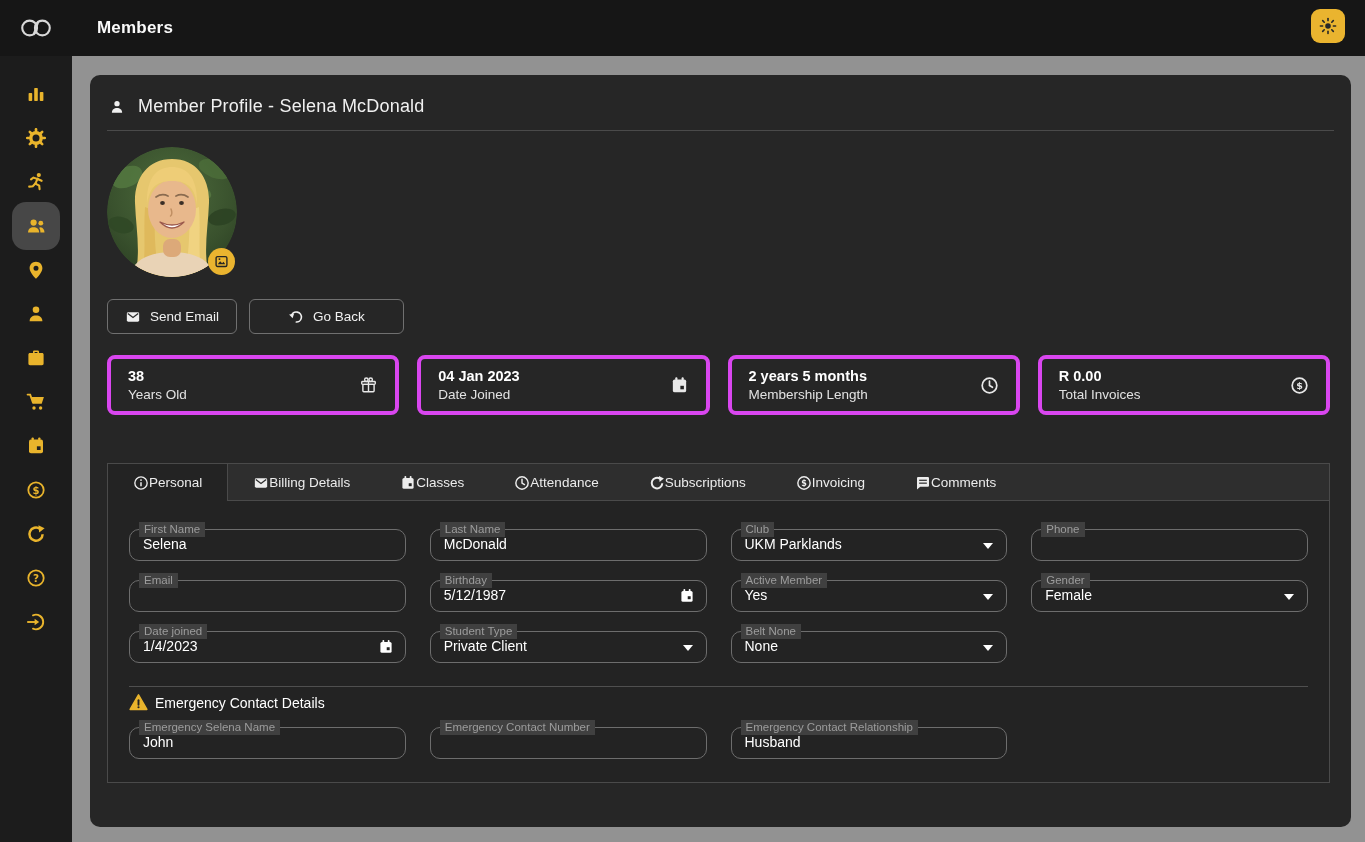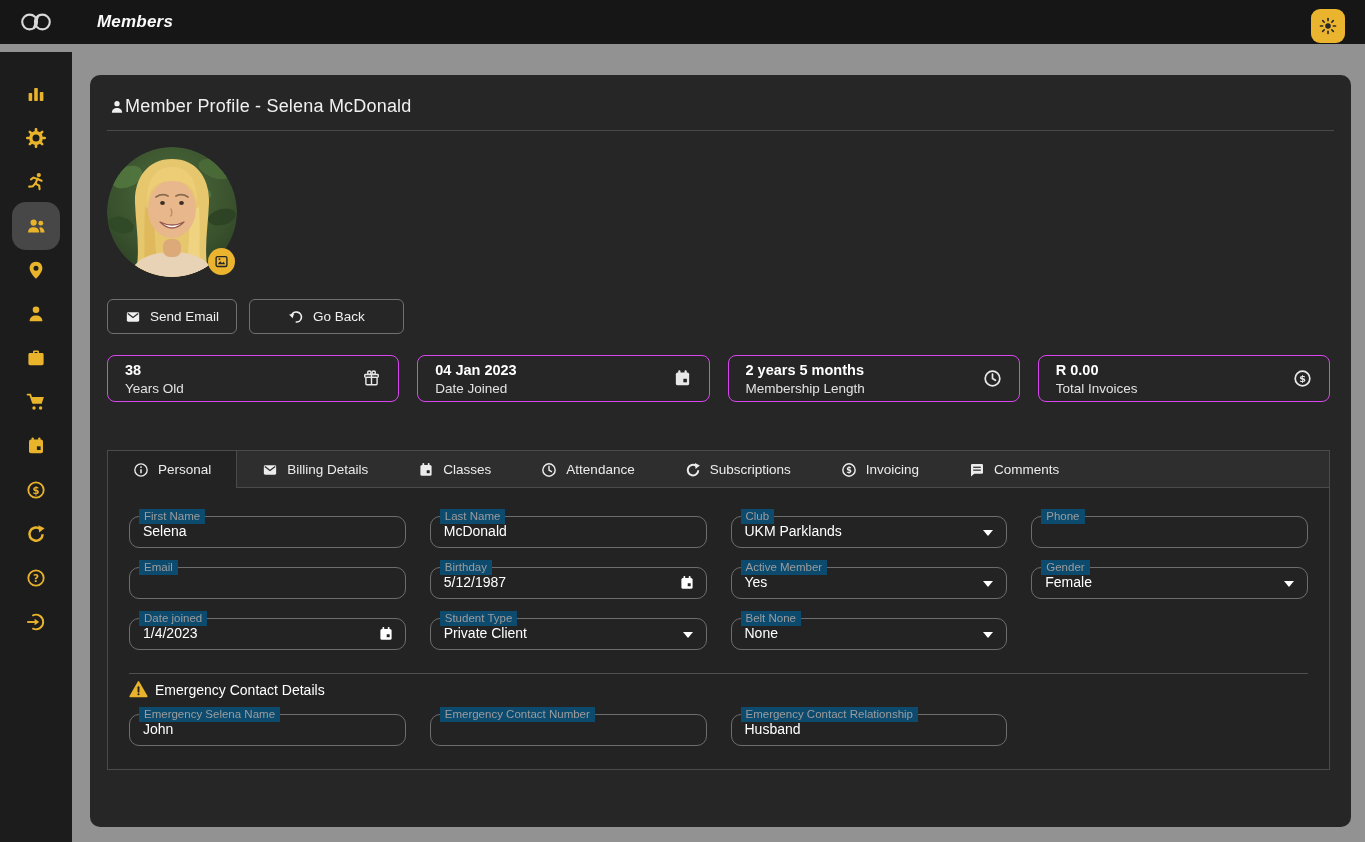--- a/index.html
+++ b/index.html
@@ -5,22 +5,22 @@
   html,body{margin:0;padding:0}
   body{
     width:1365px;height:842px;overflow:hidden;position:relative;
     background:#929292;
     font-family:"Liberation Sans",sans-serif;
     -webkit-font-smoothing:antialiased;
   }
 
   
   .topbar{
-    position:absolute;left:0;top:0;width:1365px;height:44px;
-    background:#161616;display:flex;align-items:center;z-index:5;font-style:italic;
+    position:absolute;left:0;top:0;width:1365px;height:56px;
+    background:#161616;display:flex;align-items:center;z-index:5;
   }
   .logo-box{width:72px;display:flex;justify-content:center;align-items:center}
   .logo-box svg{width:36px;height:24px;color:#d8d8d8}
   .topbar-title{color:#fafafa;font-size:17px;font-weight:bold;margin-left:25px;letter-spacing:.2px}
   .theme-btn{
     position:absolute;right:20px;top:9px;width:34px;height:34px;border-radius:9px;
     background:#eab42f;border:none;display:flex;align-items:center;justify-content:center;cursor:pointer;
   }
   .theme-btn svg{width:18px;height:18px;color:#272727}
 
@@ -35,21 +35,21 @@
   }
   .side-item svg{width:20px;height:20px}
   .side-item.active{background:#474747;height:48px;margin:-2px 0}
 
   
   .card{
     position:absolute;left:90px;top:75px;width:1261px;height:752px;
     background:#262626;border-radius:10px;box-sizing:border-box;
   }
   .card-header{
-    display:flex;align-items:center;padding:21px 18px 13px 19px;
+    display:flex;align-items:center;gap:13px;padding:21px 18px 13px 19px;
     border-bottom:1px solid #4a4a4a;margin:0 17px;padding-left:2px;
   }
   .card-header svg{width:16px;height:16px;color:#f0f0f0}
   .card-title{color:#f0f0f0;font-size:18px;letter-spacing:.2px}
 
   .avatar-wrap{position:relative;width:130px;height:130px;margin:16px 0 0 17px}
   .avatar-wrap .photo{width:130px;height:130px;border-radius:50%;display:block}
   .avatar-badge{
     position:absolute;right:2px;bottom:2px;width:27px;height:27px;border-radius:50%;
     background:#eab42f;display:flex;align-items:center;justify-content:center;cursor:pointer;
@@ -59,42 +59,42 @@
   .btn-row{display:flex;gap:12px;margin:22px 0 0 17px}
   .btn{
     display:inline-flex;align-items:center;gap:9px;height:35px;padding:0 17px;
     background:transparent;border:1px solid #707070;border-radius:6px;
     color:#f0f0f0;font-size:13.5px;font-family:"Liberation Sans",sans-serif;cursor:pointer;
   }
   .btn svg{width:16px;height:16px;color:#f0f0f0}
 
   .stats{display:grid;grid-template-columns:repeat(4,1fr);gap:18px;margin:21px 21px 0 17px}
   .stat{
-    height:47px;border:1px solid #d946ef;border-radius:8px;box-sizing:border-box;
+    height:60px;border:4px solid #d946ef;border-radius:8px;box-sizing:border-box;
     display:flex;align-items:center;justify-content:space-between;padding:0 17px;
   }
   .stat .v{font-size:14.5px;font-weight:bold;color:#fff;line-height:19px}
   .stat .l{font-size:13.5px;color:#e2e2e2;line-height:17px}
   .stat svg{width:19px;height:19px;color:#e8e8e8}
 
   
   .tabpanel{margin:48px 21px 0 17px;border:1px solid #4a4a4a}
   .tabs{display:flex;background:#2e2e2e;height:37px;position:relative}
   .tabs::after{content:"";position:absolute;left:0;right:0;bottom:0;height:1px;background:#4a4a4a;z-index:0}
   .tab{
-    display:flex;align-items:center;gap:9px;padding:0 25px;font-size:13.5px;color:#ececec;cursor:pointer;
+    display:flex;align-items:center;padding:0 25px;font-size:13.5px;color:#ececec;cursor:pointer;
   }
   .tab svg{width:16px;height:16px;color:#ececec}
   .tab.active{background:#232323;border-right:1px solid #4a4a4a;position:relative;z-index:1}
   .tab-content{background:#232323}
 
   .form-grid{display:grid;grid-template-columns:repeat(4,1fr);column-gap:24px;row-gap:19px;padding:28px 21px 0}
   .field{position:relative;height:32px;border:1px solid #6d6d6d;border-radius:10px;box-sizing:border-box}
   .field label{
-    position:absolute;top:-8px;left:9px;padding:0 5px;background:#0c4a6e;
+    position:absolute;top:-8px;left:9px;padding:0 5px;background:#404040;
     font-size:11.5px;color:#9c9c9c;line-height:15px;white-space:nowrap;
   }
   .field .val{padding:0 30px 0 13px;line-height:29px;font-size:14px;color:#fff;white-space:nowrap;overflow:hidden}
   .field.select::after{
     content:"";position:absolute;right:13px;top:13px;width:0;height:0;
     border:5px solid transparent;border-top:6px solid #fff;border-bottom:none;
   }
   .field .tic{position:absolute;right:11px;top:7px;width:16px;height:16px;color:#fff}
 
   .hr{margin:23px 21px 0;border-top:1px solid #4f4f4f;height:0}

